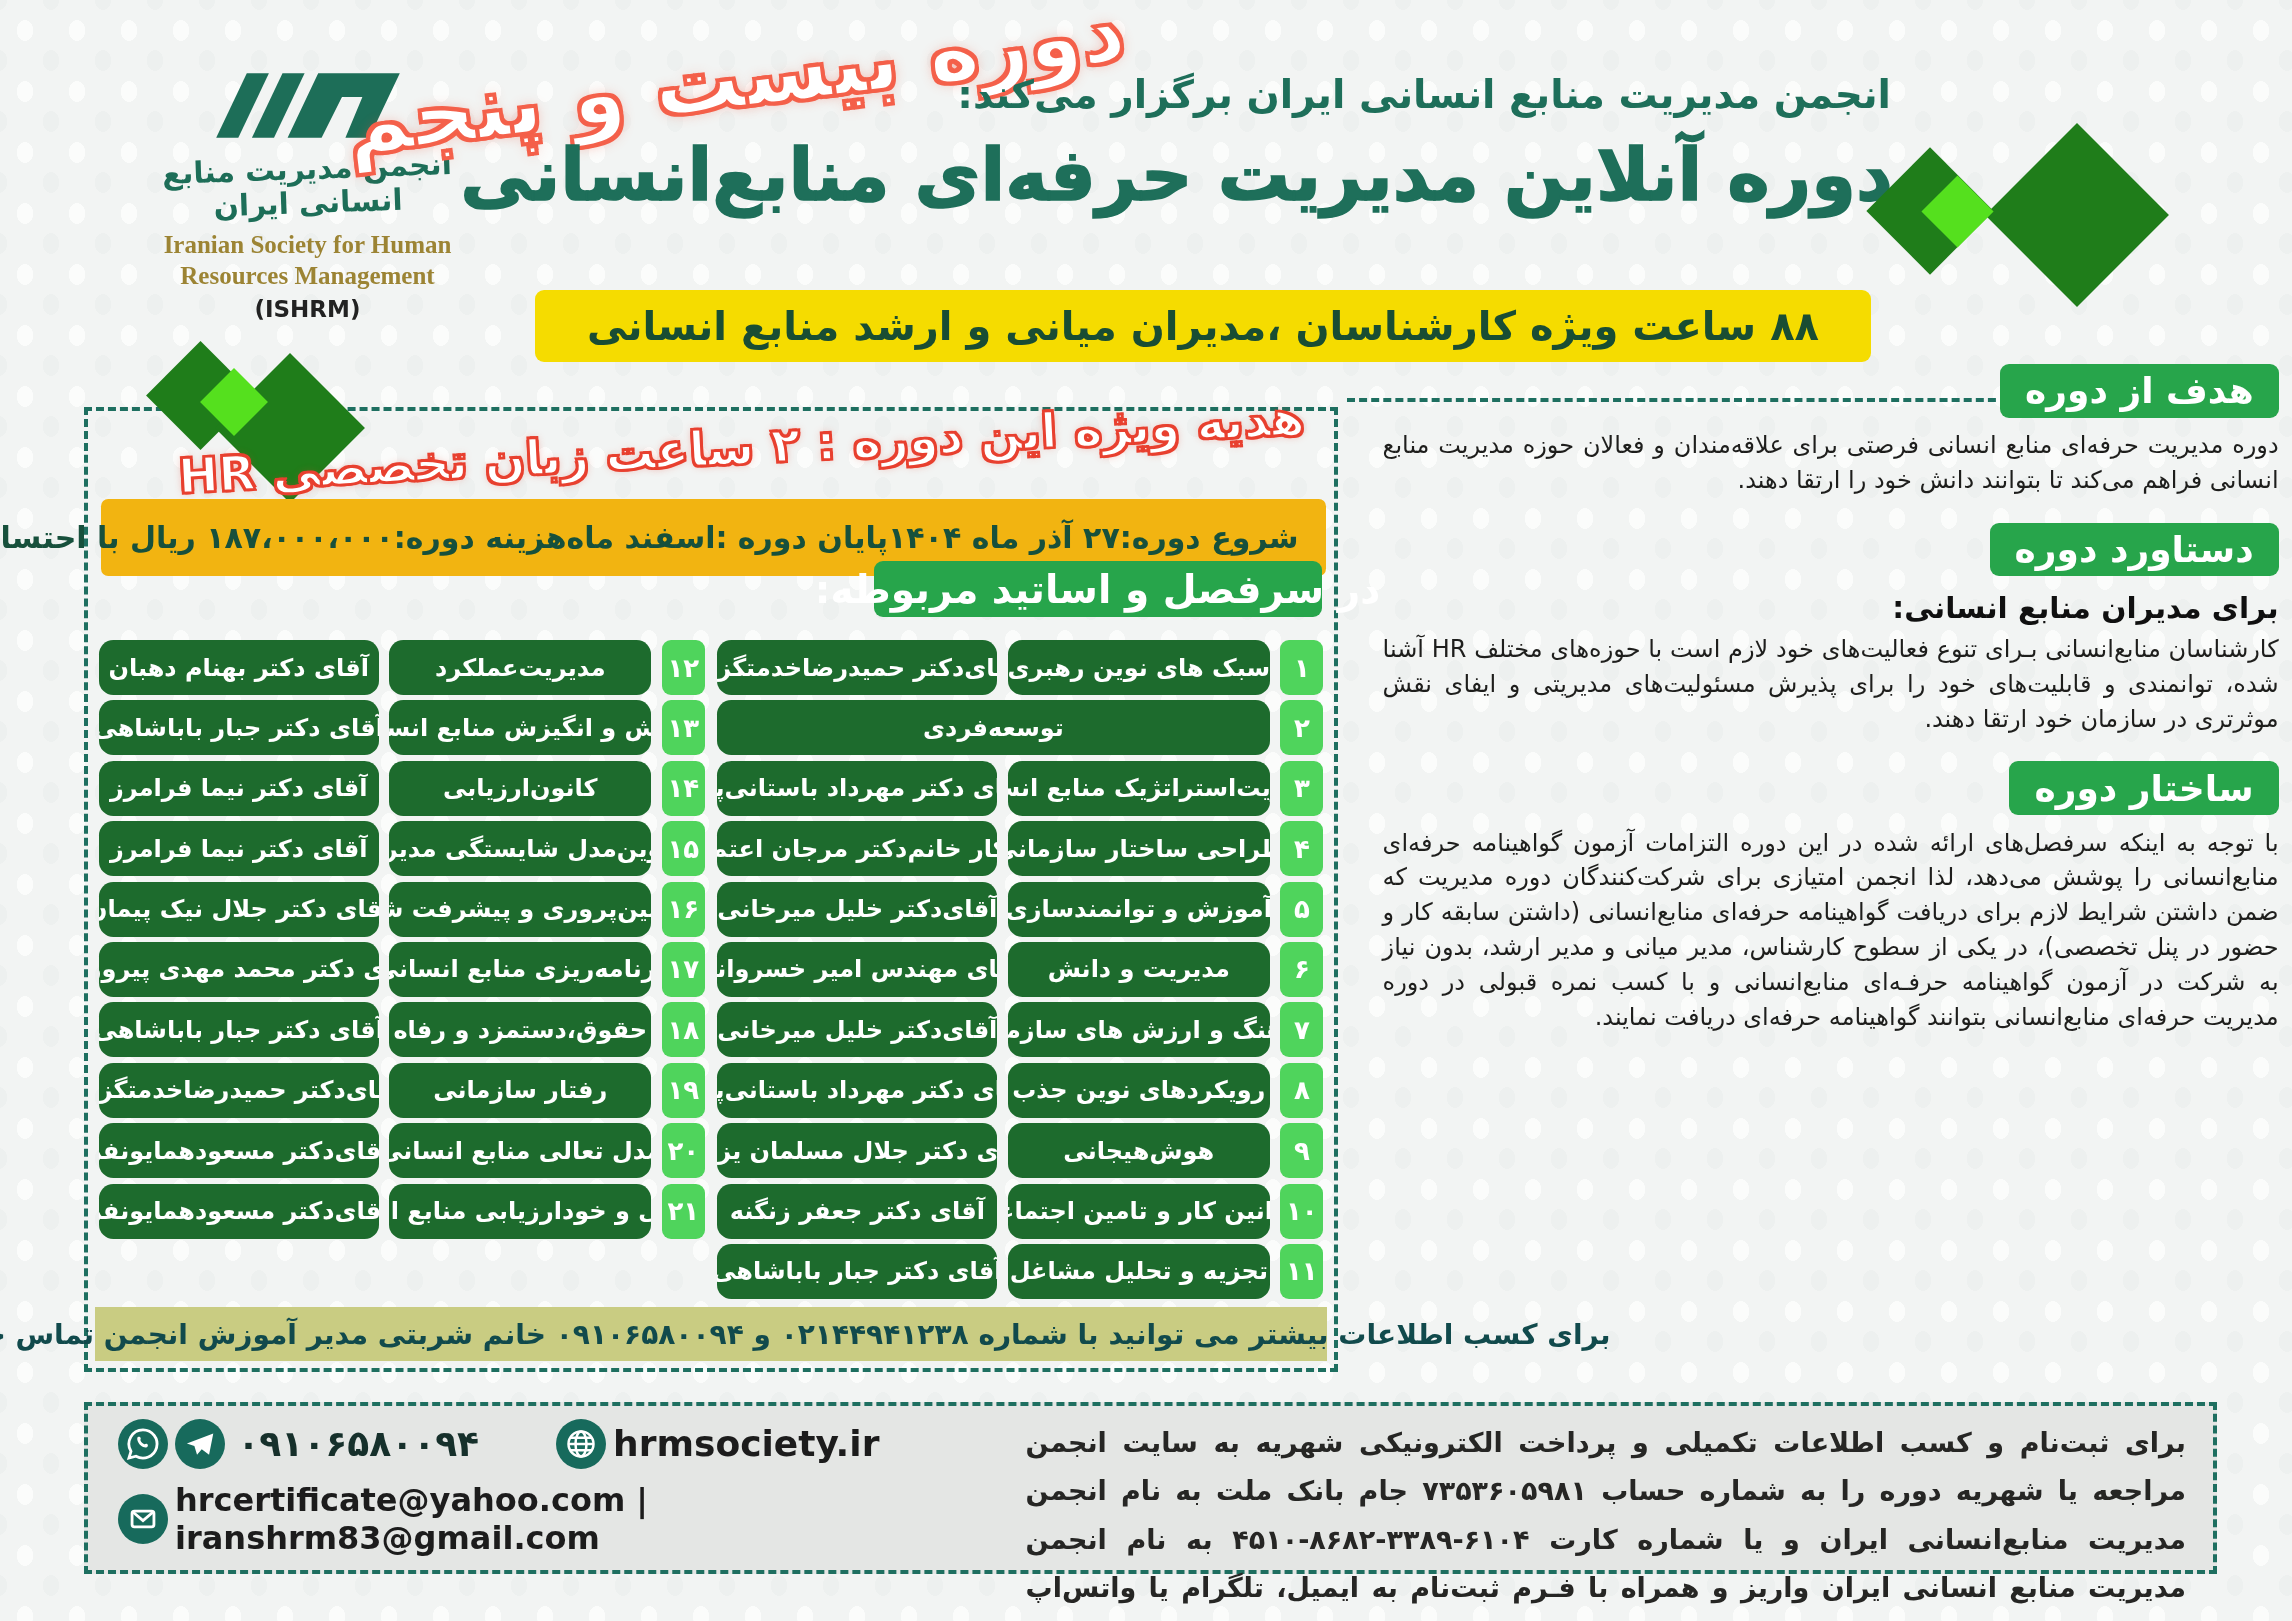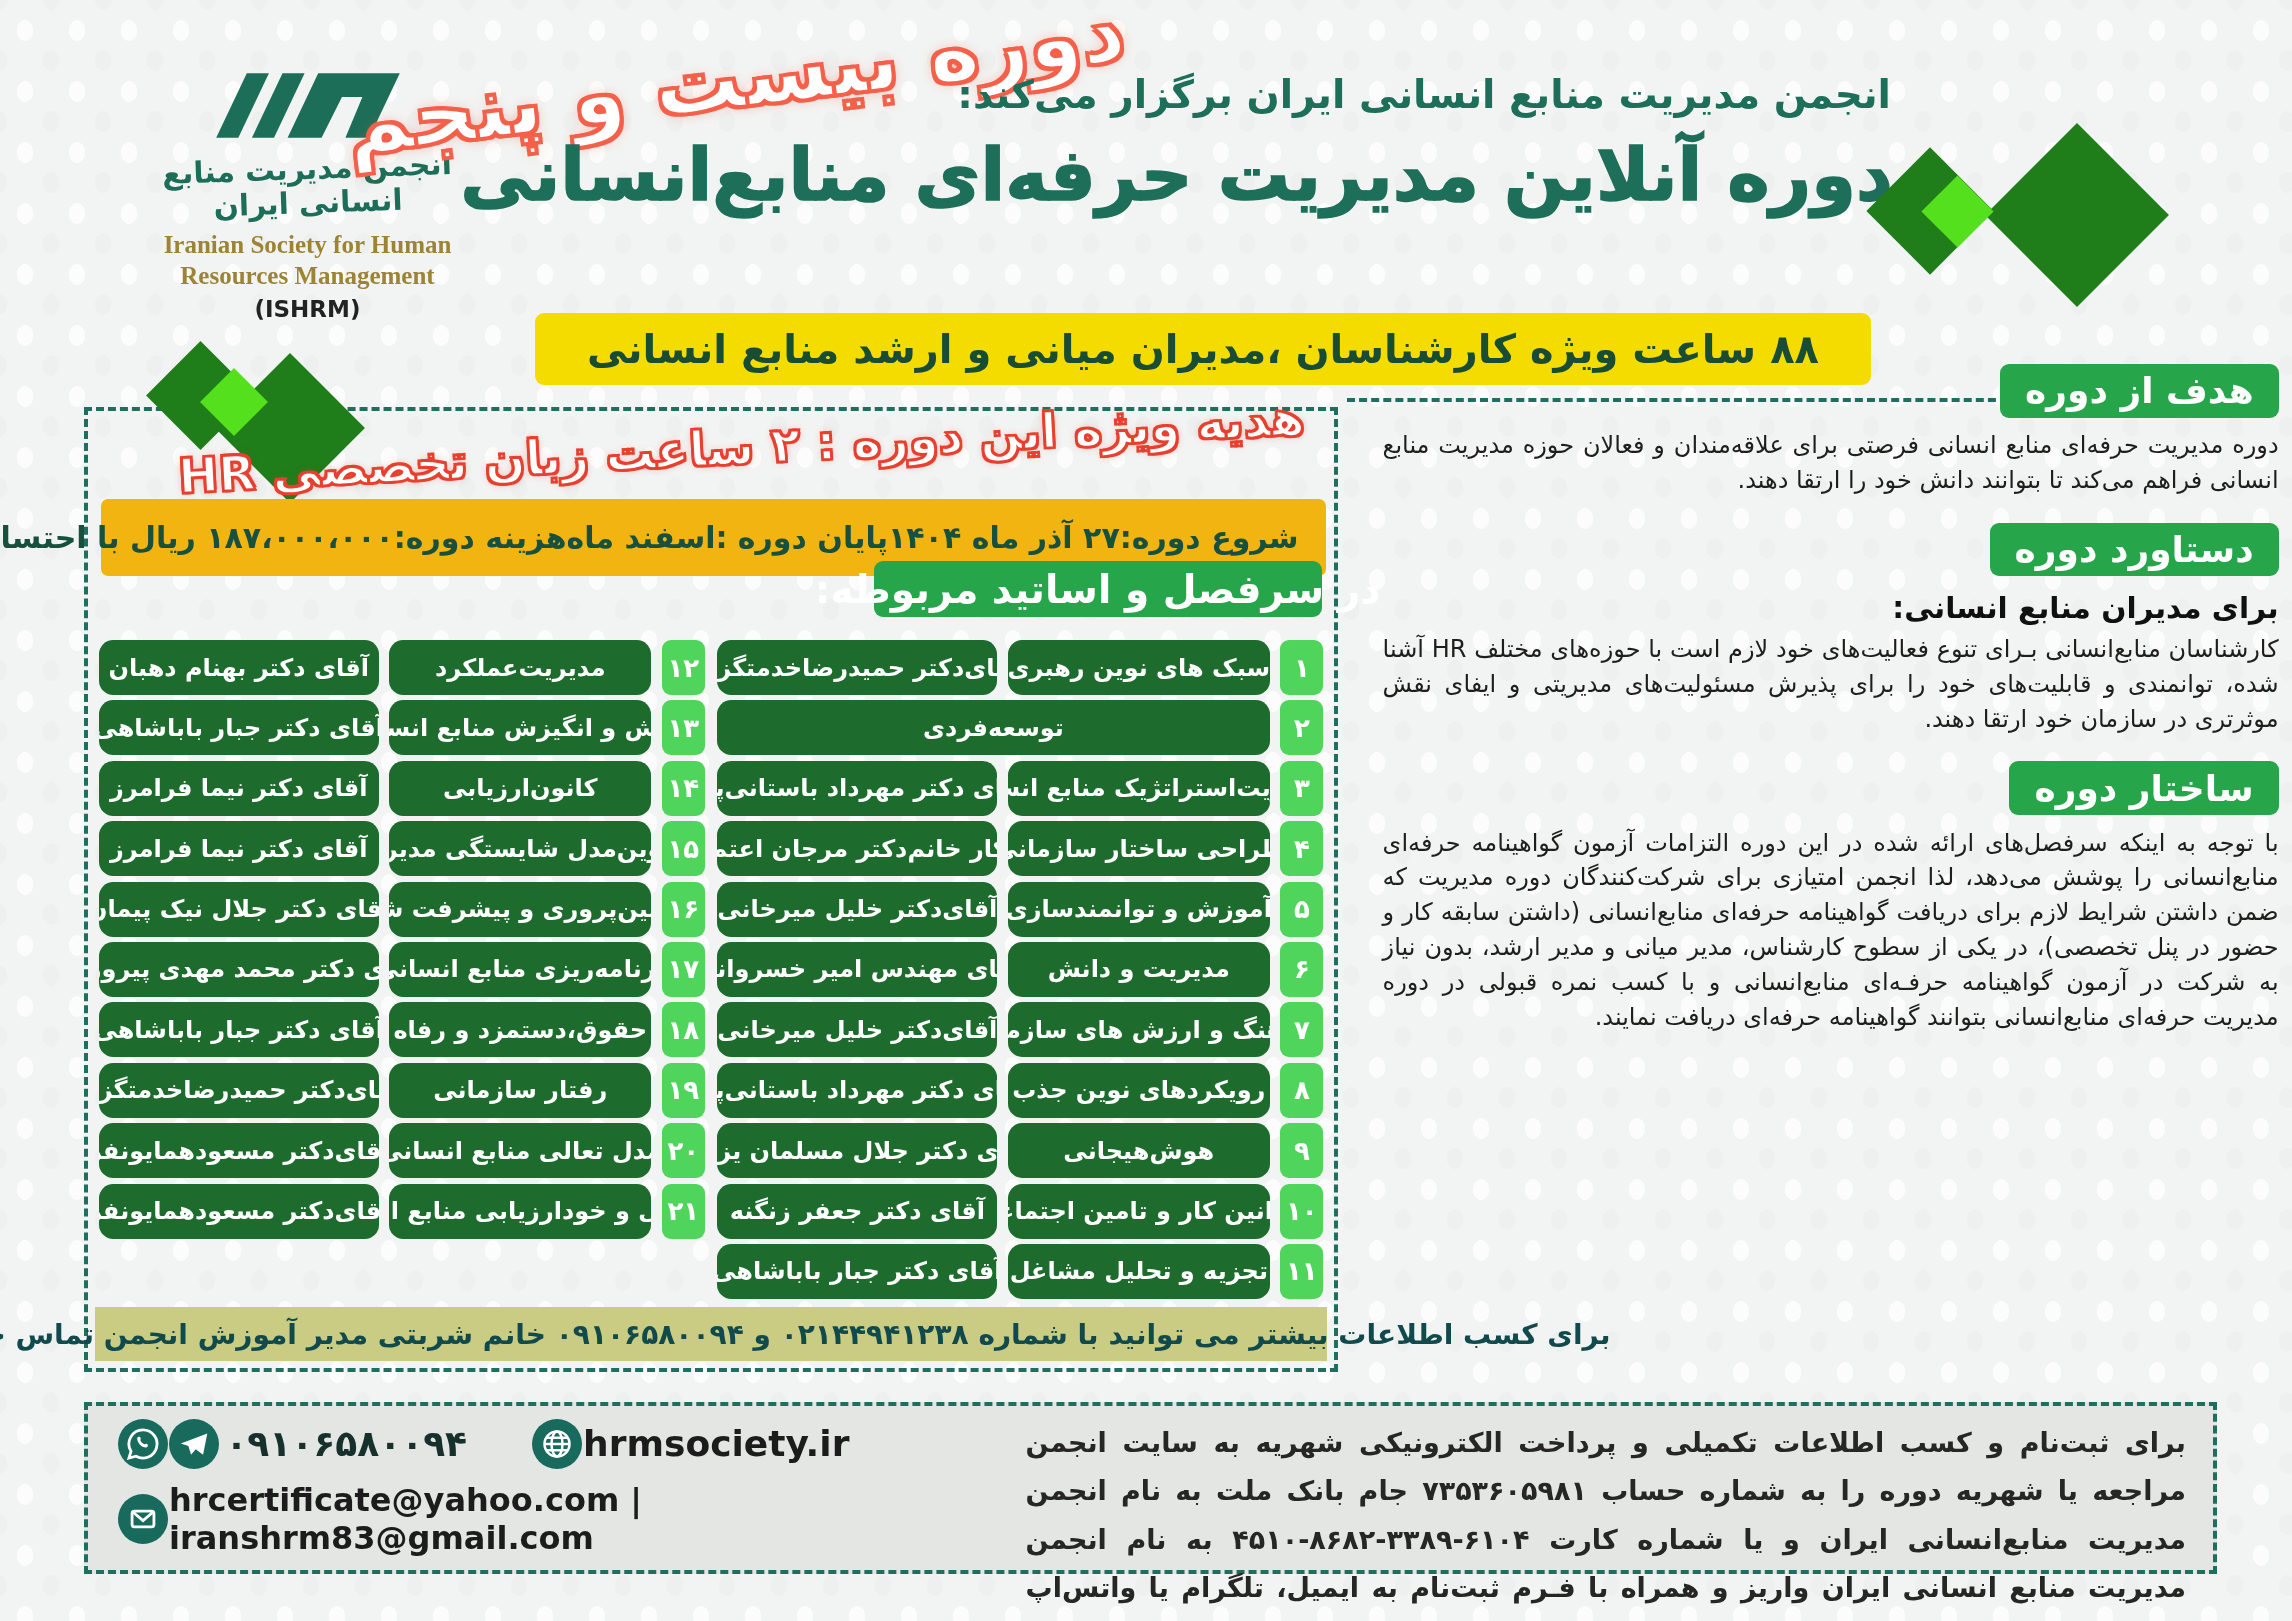--- a/index.html
+++ b/index.html
@@ -26,21 +26,21 @@
     color:#fff;-webkit-text-stroke:2.7px #f4604a;
     text-shadow:-2.7px -2.7px 0 #f4604a,2.7px -2.7px 0 #f4604a,-2.7px 2.7px 0 #f4604a,2.7px 2.7px 0 #f4604a,0 0 12.5px rgba(244,96,74,.45);
     white-space:nowrap;
   }
   .organizer{position:absolute;top:72px;right:401px;font-size:39px;font-weight:bold;color:#1e6f5a;}
   .main-title{
     position:absolute;top:133px;right:399px;font-size:72px;font-weight:bold;color:#1e6f5a;
     -webkit-text-stroke:1.6px #1e6f5a;letter-spacing:-1.8px;white-space:nowrap;
   }
   .band{
-    position:absolute;top:313px;right:421px;width:1336px;height:72px;background:#f5dc00;border-radius:9px;
+    position:absolute;top:290px;right:421px;width:1336px;height:72px;background:#f5dc00;border-radius:9px;
     display:flex;align-items:center;justify-content:center;
     font-size:40px;font-weight:bold;color:#194d33;white-space:nowrap;
   }
   
   .diamond{position:absolute;transform:rotate(45deg);}
   .dd-big{width:130px;height:130px;background:#1f7d1a;left:2013px;top:150px;}
   .dd-small{width:90px;height:90px;background:#1f7d1a;left:1886px;top:166px;}
   .dd-lime{width:51px;height:51px;background:#55e01e;left:1933px;top:186px;}
 
   
@@ -90,21 +90,21 @@
 
   
   .footer{
     position:absolute;left:85px;top:1402px;width:2133px;height:172px;border:4.5px dashed #1e6f60;background:#e4e6e4;
     box-sizing:border-box;display:flex;
   }
   .footer-reg{
     flex:1.35;padding:12.5px 27px 9px 18px;font-size:27px;font-weight:bold;line-height:1.8;color:#262624;text-align:justify;
   }
   .footer-contacts{flex:1;direction:ltr;display:flex;flex-direction:column;justify-content:center;gap:12.5px;padding:0 30px;}
-  .contact-row{display:flex;align-items:center;gap:1px;}
+  .contact-row{display:flex;align-items:center;gap:7px;}
   .cicon{width:50px;height:50px;flex:0 0 50px;}
   .phone-text{font-size:36px;font-weight:bold;color:#16302b;margin:0 9px 0 5.4px;}
   .site-text{font-size:36px;font-weight:bold;color:#1c1c1c;}
   .email-text{font-size:32px;font-weight:bold;color:#1c1c1c;}
   .spacer{width:54px;}
 </style>
 </head>
 <body>
 
 <div class="page">

